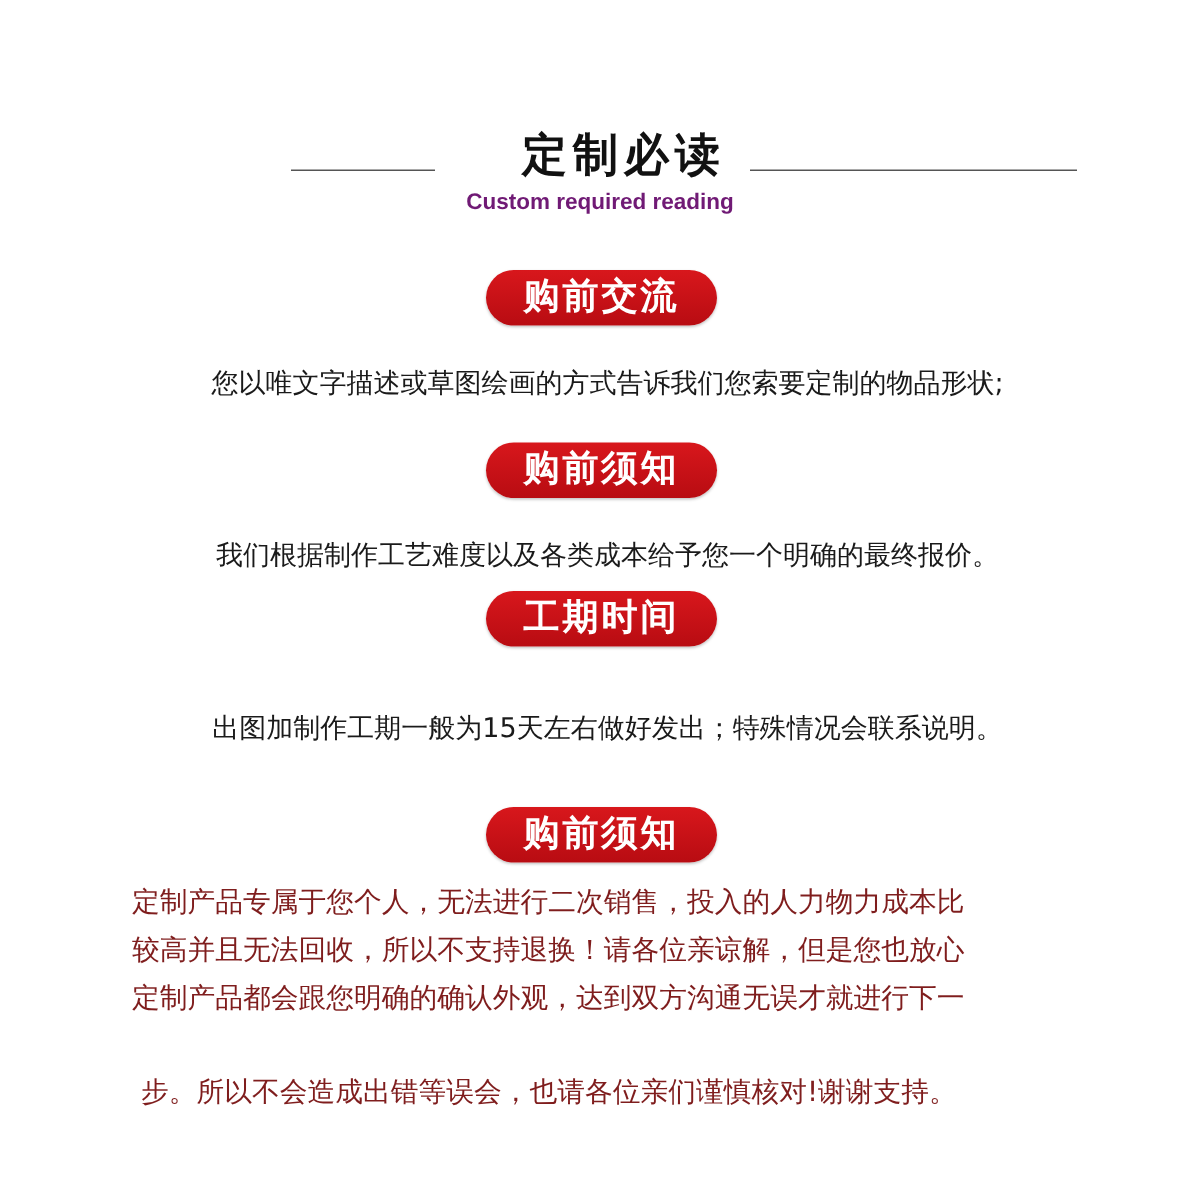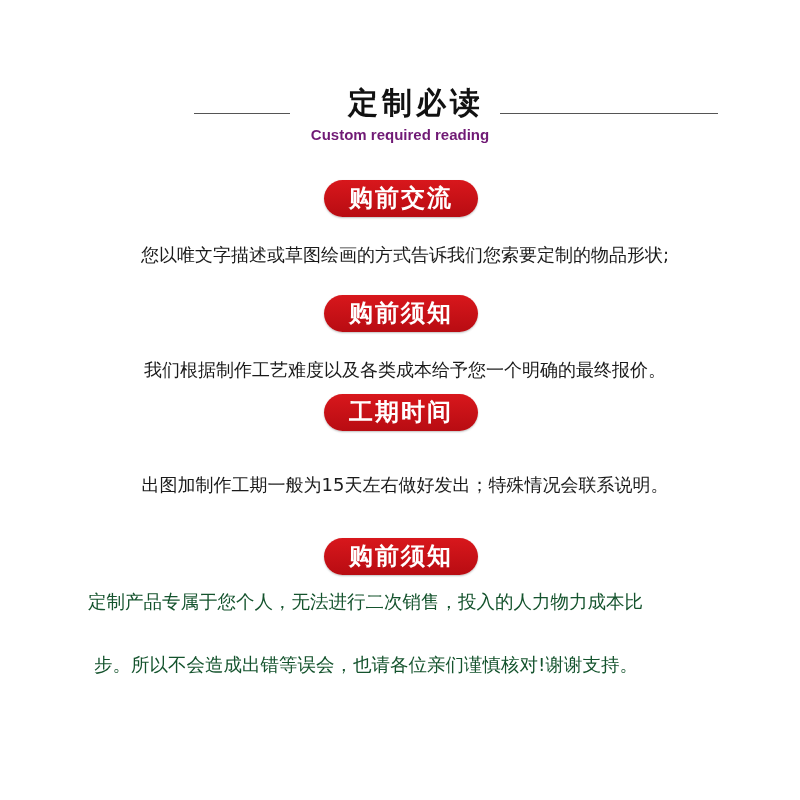--- a/index.html
+++ b/index.html
@@ -74,21 +74,21 @@
       white-space: nowrap;
     }
     .notice-block {
       position: absolute;
       left: 88px;
       top: 586px;
       width: 630px;
       font-family: "DejaVu Sans", sans-serif;
       font-size: 18.5px;
       line-height: 32px;
-      color: #14532d;
+      color: #7f1d1d;
     }
     .notice-line {
       display: block;
       white-space: nowrap;
     }
     .notice-line.last {
       padding-left: 6px;
       margin-top: 31px;
     }
   </style>
@@ -105,14 +105,16 @@
 
 <div class="section-pill" style="top:295px;">购前须知</div>
 <div class="section-text" style="top:358px;">我们根据制作工艺难度以及各类成本给予您一个明确的最终报价。</div>
 
 <div class="section-pill" style="top:394px;">工期时间</div>
 <div class="section-text" style="top:473px;">出图加制作工期一般为15天左右做好发出；特殊情况会联系说明。</div>
 
 <div class="section-pill" style="top:526px;margin-top:12px;">购前须知</div>
 <div class="notice-block">
   <span class="notice-line">定制产品专属于您个人，无法进行二次销售，投入的人力物力成本比</span>
+  <span class="notice-line">较高并且无法回收，所以不支持退换！请各位亲谅解，但是您也放心</span>
+  <span class="notice-line">定制产品都会跟您明确的确认外观，达到双方沟通无误才就进行下一</span>
   <span class="notice-line last">步。所以不会造成出错等误会，也请各位亲们谨慎核对!谢谢支持。</span>
 </div>
 
 </body></html>

